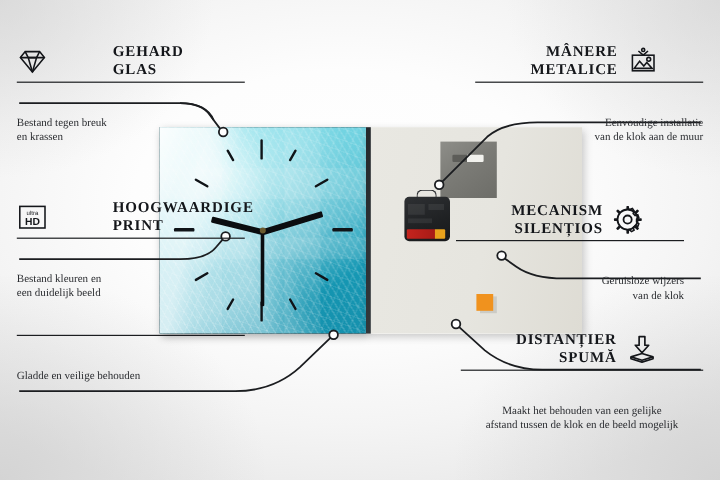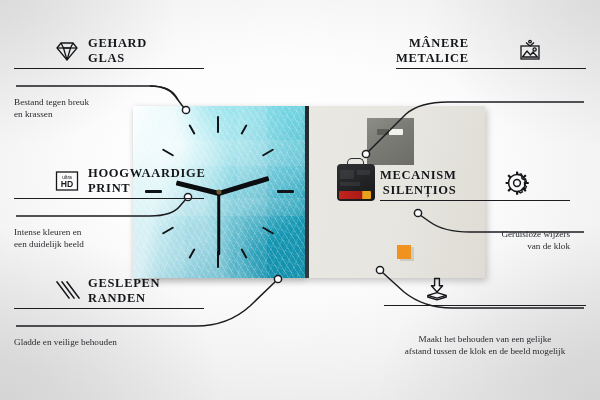--- a/index.html
+++ b/index.html
@@ -89,27 +89,28 @@
     position:absolute; left:92px; top:139px; width:14px; height:14px;
     background:#f0921e; box-shadow:3px 2px 0 rgba(120,120,115,.22);
   }
 
   
   .callout { position:absolute; }
   .co-title {
     font-size:12.5px; font-weight:bold; letter-spacing:.7px;
     color:#14161a; line-height:14.5px; text-transform:uppercase;
     white-space:pre-line;
+    margin-left:46px;
   }
   .co-rule { height:1px; background:#1b1d20; margin:3px 0 4px; }
   .co-sub {
     font-size:9.2px; color:#2a2c30; line-height:11.8px; white-space:pre-line;margin-top:28px;
   }
   .co-head { display:flex; align-items:center; gap:8px; }
-  .co-icon { flex:0 0 auto; width:26px; height:26px;margin-left:40px; }
+  .co-icon { flex:0 0 auto; width:26px; height:26px; }
   .co-icon svg { display:block; width:26px; height:26px; }
 
   .left .co-head { justify-content:flex-start; }
   .left .co-sub { text-align:left; }
   .right .co-head { justify-content:flex-start; }
   .right .co-title { text-align:right; }
   .right .co-sub { text-align:right; }
 
   #c-gehard  { left:14px;  top:36px;  width:190px; }
   #c-print   { left:14px;  top:166px; width:190px; }
@@ -233,38 +234,25 @@
         <svg viewBox="0 0 26 26">
           <rect x="2.5" y="4" width="21" height="18" fill="none" stroke="#14161a" stroke-width="1.3"></rect>
           <text x="13" y="11.4" font-family="Liberation Sans, sans-serif" font-size="5" text-anchor="middle" fill="#14161a">ultra</text>
           <text x="13" y="19.4" font-family="Liberation Sans, sans-serif" font-size="8.6" font-weight="bold" text-anchor="middle" fill="#14161a">HD</text>
         </svg>
       </span>
       <span class="co-title">HOOGWAARDIGE
 PRINT</span>
     </div>
     <div class="co-rule"></div>
-    <div class="co-sub">Intense kleuren en
+    <div class="co-sub">Bestand kleuren en
 een duidelijk beeld</div>
   </div>
 
   <div class="callout left" id="c-randen">
-    <div class="co-head">
-      <span class="co-icon">
-        <svg viewBox="0 0 26 26">
-            <g stroke="#14161a" stroke-width="1.6" stroke-linecap="square">
-          <path d="M3 4 L15 20"></path>
-              <path d="M8 4 L20 20"></path>
-              <path d="M13 4 L25 20"></path>
-        </g>
-          </svg>
-      </span>
-      <span class="co-title">GESLEPEN
-RANDEN</span>
-    </div>
     <div class="co-rule"></div>
     <div class="co-sub">Gladde en veilige behouden</div>
   </div>
 
   <div class="callout right" id="c-manere">
     <div class="co-head">
       <span class="co-title">MÂNERE
 METALICE</span>
       <span class="co-icon">
         <svg viewBox="0 0 26 26">
@@ -272,20 +260,22 @@
           <rect x="4" y="8" width="18" height="13"></rect>
           <path d="M13 8 L9 4.5 M13 8 L17 4.5"></path>
           <circle cx="13" cy="3.6" r="1.3"></circle>
           <path d="M5.5 19 L10 13 L13.5 17 L16 14 L20.5 19 Z" fill="none"></path>
           <circle cx="17.6" cy="11.4" r="1.6"></circle>
         </g>
           </svg>
       </span>
     </div>
     <div class="co-rule"></div>
+    <div class="co-sub">Eenvoudige installatie
+van de klok aan de muur</div>
   </div>
 
   <div class="callout right" id="c-mecan">
     <div class="co-head">
       <span class="co-title">MECANISM
 SILENȚIOS</span>
       <span class="co-icon">
         <svg viewBox="0 0 26 26">
             <g fill="none" stroke="#14161a" stroke-width="1.5">
           <path d="M13 2.6 l2.6 1.2 2.6-1 1.6 2.3 -0.9 2.6 1.9 1.9 2.6-0.9 1.0 2.7 -2.2 1.7 0 2.7 2.2 1.7 -1.0 2.7 -2.6-0.9 -1.9 1.9 0.9 2.6 -2.4 1.4 -2.0-1.8 -2.6 0.7" transform="scale(0.86) translate(1.6,1.6)"></path>
@@ -305,20 +295,22 @@
           </svg>
       </span>
     </div>
     <div class="co-rule"></div>
     <div class="co-sub">Geruisloze wijzers
 van de klok</div>
   </div>
 
   <div class="callout right" id="c-distan">
     <div class="co-head">
+      <span class="co-title">DISTANȚIER
+SPUMĂ</span>
       <span class="co-icon">
         <svg viewBox="0 0 26 26">
             <g fill="none" stroke="#14161a" stroke-width="1.4" stroke-linejoin="round">
           <path d="M10.6 2.5 h4.8 v7.2 h3.2 L13 16 L7.4 9.7 h3.2 Z"></path>
           <path d="M13 16.6 L22.2 19.4 L13 22.2 L3.8 19.4 Z"></path>
           <path d="M3.8 19.4 v1.6 L13 23.8 L22.2 21 v-1.6"></path>
         </g>
           </svg>
       </span>
     </div>

